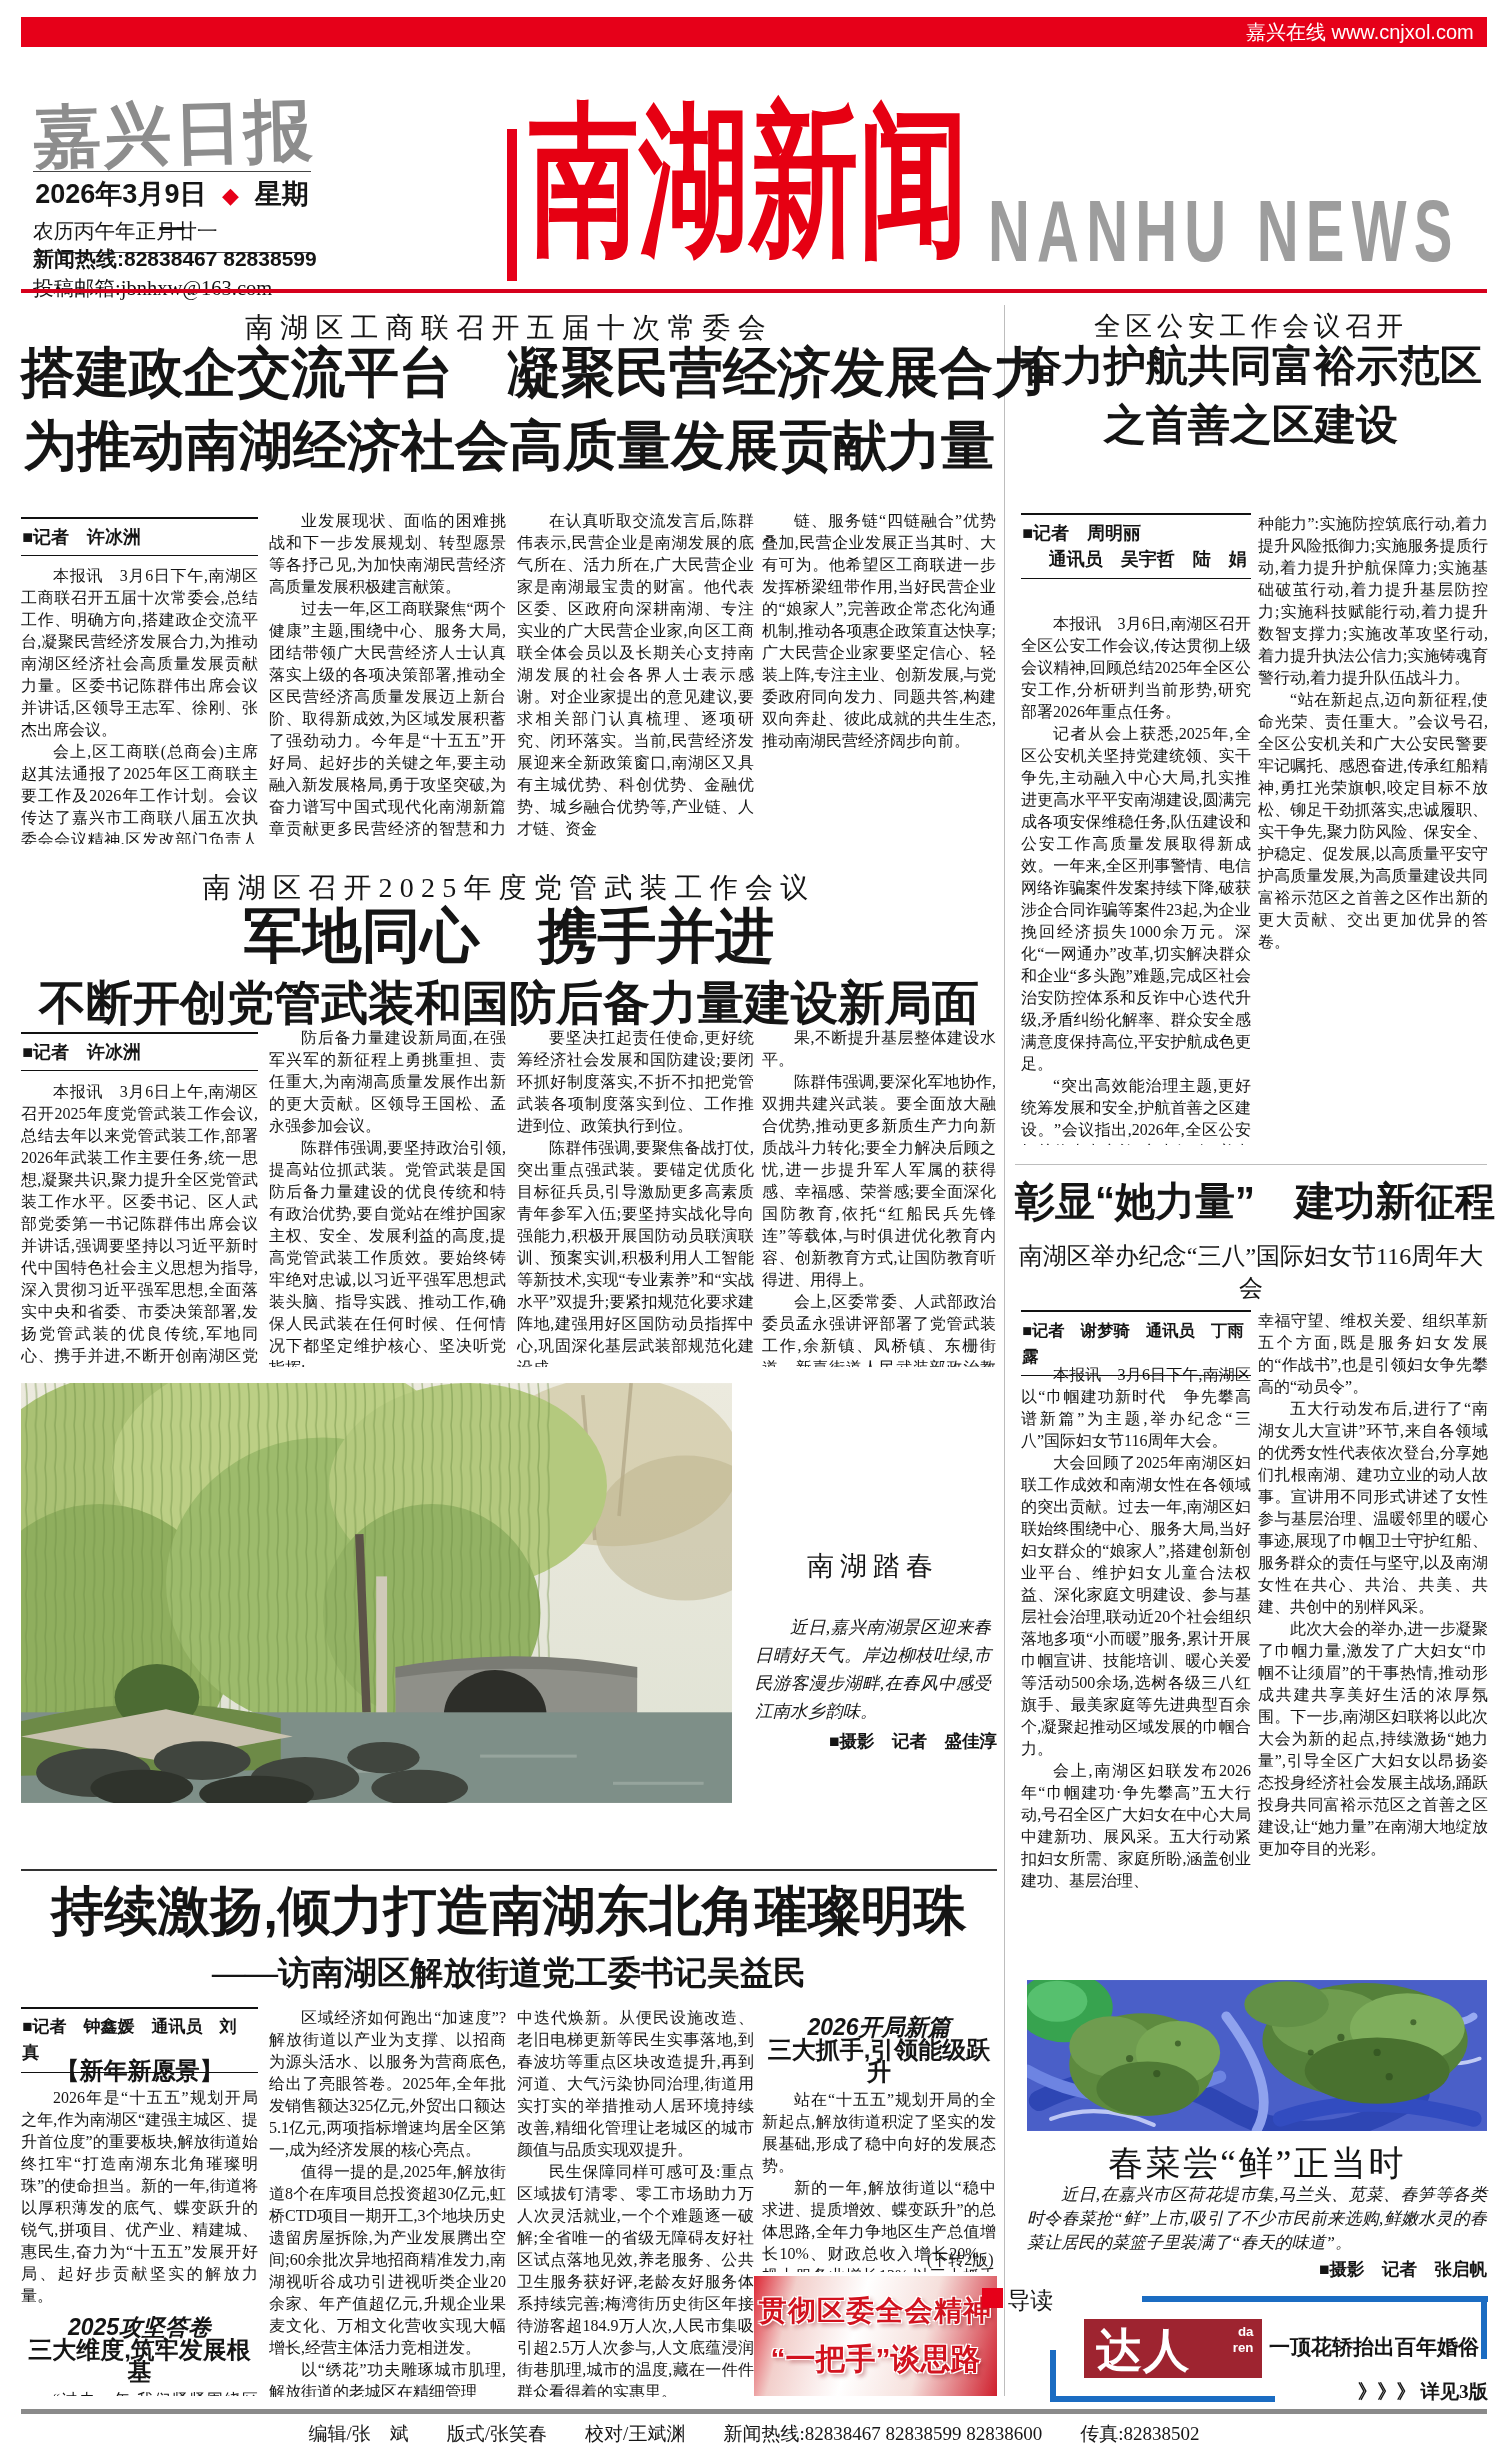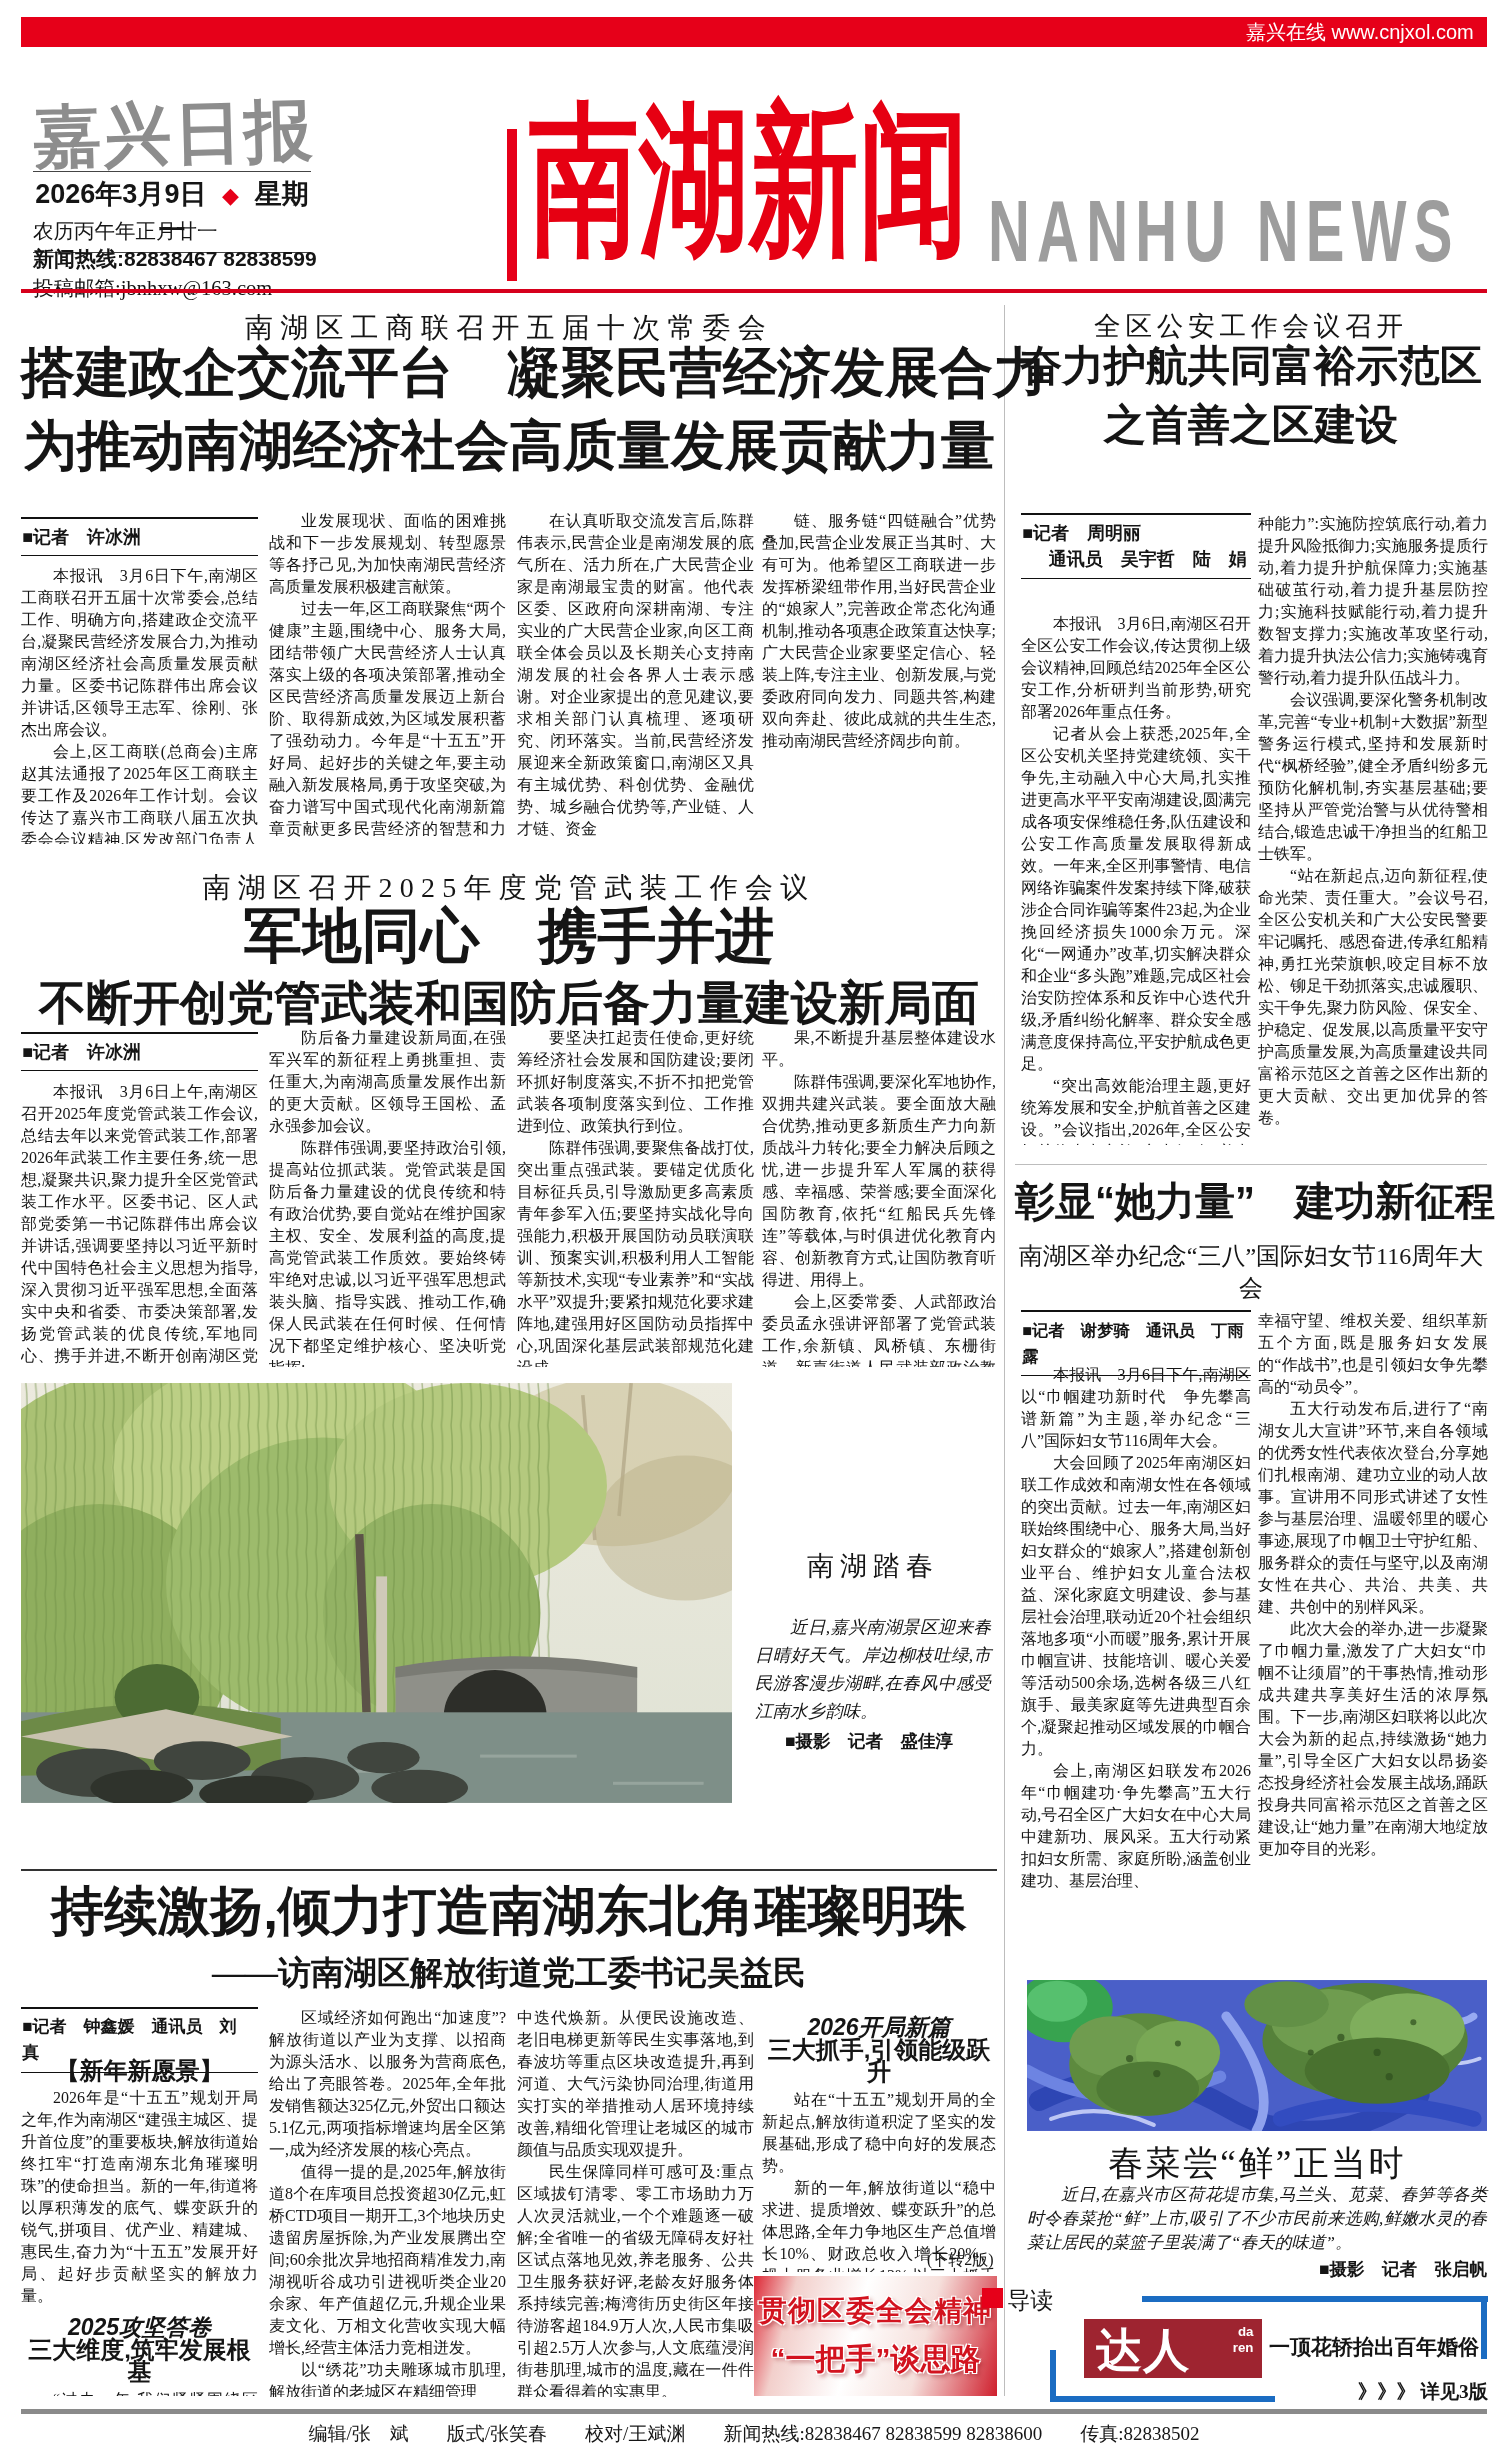--- a/index.html
+++ b/index.html
@@ -189,38 +189,37 @@
       <g fill="#2f332c">
         <ellipse cx="200" cy="670" rx="85" ry="30"></ellipse>
           <ellipse cx="390" cy="680" rx="95" ry="30"></ellipse>
       </g>
     </svg>
   </div>
   <div class="abs ctr" style="left:749px;top:1548px;width:248px;font-size:27px;letter-spacing:6px;">南湖踏春</div>
   <div class="abs caption-k" style="left:749px;top:1607px;width:248px;font-style:italic;">
     <p style="margin:6px;text-indent:2em;">近日,嘉兴南湖景区迎来春日晴好天气。岸边柳枝吐绿,市民游客漫步湖畔,在春风中感受江南水乡韵味。</p>
   </div>
-  <div class="abs credit" style="left:705px;top:1729px;width:248px;">■摄影　记者　盛佳淳</div>
+  <div class="abs credit" style="left:749px;top:1729px;width:248px;">■摄影　记者　盛佳淳</div>
 
   <div class="abs ctr" style="left:1015px;top:308px;width:472px;font-size:26.6px;letter-spacing:4.8px;">全区公安工作会议召开</div>
   <div class="abs bighead sans ctr" style="left:1015px;top:343px;width:472px;font-size:42px;">奋力护航共同富裕示范区</div>
   <div class="abs bighead sans ctr" style="left:1015px;top:402px;width:472px;font-size:42px;">之首善之区建设</div>
 
   <div class="abs byline" style="left:1021px;top:513px;width:230px;box-sizing:border-box;">
     <div>■记者　周明丽</div>
     <div style="padding-left:26.6px;">通讯员　吴宇哲　陆　娟</div>
   </div>
   <div class="abs col" style="left:1021px;top:613px;width:230px;height:532px;">
     <p>本报讯　3月6日,南湖区召开全区公安工作会议,传达贯彻上级会议精神,回顾总结2025年全区公安工作,分析研判当前形势,研究部署2026年重点任务。</p>
     <p>记者从会上获悉,2025年,全区公安机关坚持党建统领、实干争先,主动融入中心大局,扎实推进更高水平平安南湖建设,圆满完成各项安保维稳任务,队伍建设和公安工作高质量发展取得新成效。一年来,全区刑事警情、电信网络诈骗案件发案持续下降,破获涉企合同诈骗等案件23起,为企业挽回经济损失1000余万元。深化“一网通办”改革,切实解决群众和企业“多头跑”难题,完成区社会治安防控体系和反诈中心迭代升级,矛盾纠纷化解率、群众安全感满意度保持高位,平安护航成色更足。</p>
     <p>“突出高效能治理主题,更好统筹发展和安全,护航首善之区建设。”会议指出,2026年,全区公安机关将大力实施“六大行动”,着力提升“六</p>
   </div>
   <div class="abs col" style="left:1258px;top:513px;width:230px;height:631px;">
     <p style="text-indent:0;">种能力”:实施防控筑底行动,着力提升风险抵御力;实施服务提质行动,着力提升护航保障力;实施基础破茧行动,着力提升基层防控力;实施科技赋能行动,着力提升数智支撑力;实施改革攻坚行动,着力提升执法公信力;实施铸魂育警行动,着力提升队伍战斗力。</p>
-    <p>会议强调,要深化警务机制改革,完善“专业+机制+大数据”新型警务运行模式,坚持和发展新时代“枫桥经验”,健全矛盾纠纷多元预防化解机制,夯实基层基础;要坚持从严管党治警与从优待警相结合,锻造忠诚干净担当的红船卫士铁军。</p>
     <p>“站在新起点,迈向新征程,使命光荣、责任重大。”会议号召,全区公安机关和广大公安民警要牢记嘱托、感恩奋进,传承红船精神,勇扛光荣旗帜,咬定目标不放松、铆足干劲抓落实,忠诚履职、实干争先,聚力防风险、保安全、护稳定、促发展,以高质量平安守护高质量发展,为高质量建设共同富裕示范区之首善之区作出新的更大贡献、交出更加优异的答卷。</p>
   </div>
 
   <div class="abs hsep" style="left:1015px;top:1164px;width:472px;"></div>
 
   <div class="abs bighead sans ctr" style="left:1015px;top:1179px;width:472px;font-size:40px;">彰显“她力量”　建功新征程</div>
   <div class="abs ctr" style="left:1015px;top:1240px;width:472px;font-size:24px;">南湖区举办纪念“三八”国际妇女节116周年大会</div>
 
   <div class="abs byline" style="left:1021px;top:1310px;width:230px;box-sizing:border-box;font-size:16.3px;">
     <div>■记者　谢梦骑　通讯员　丁雨露</div>

